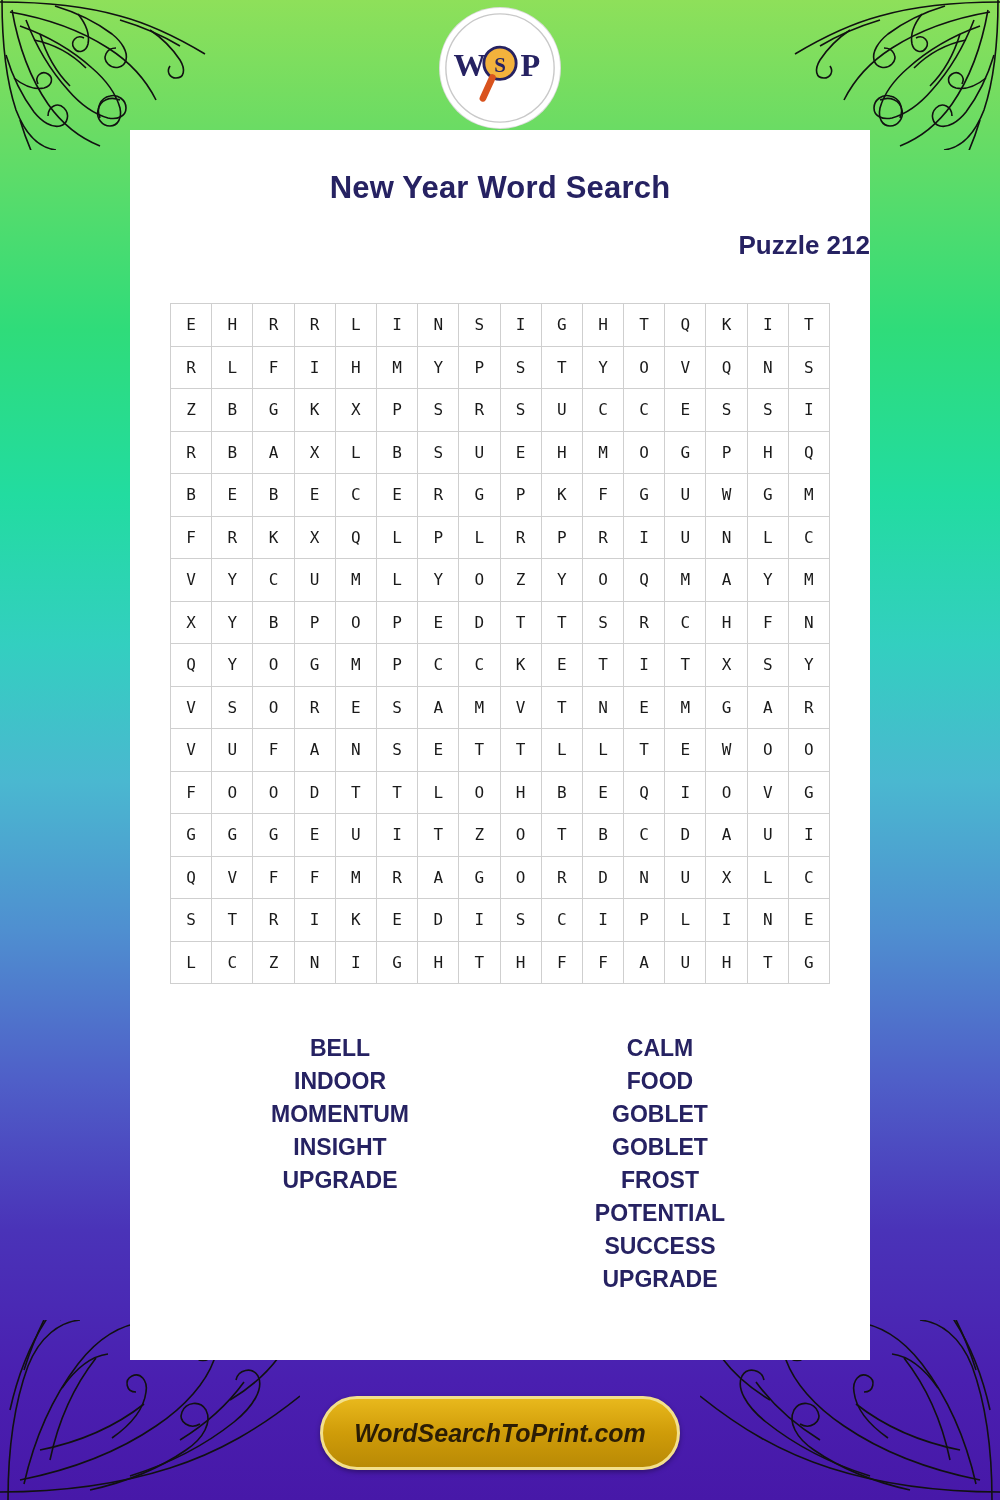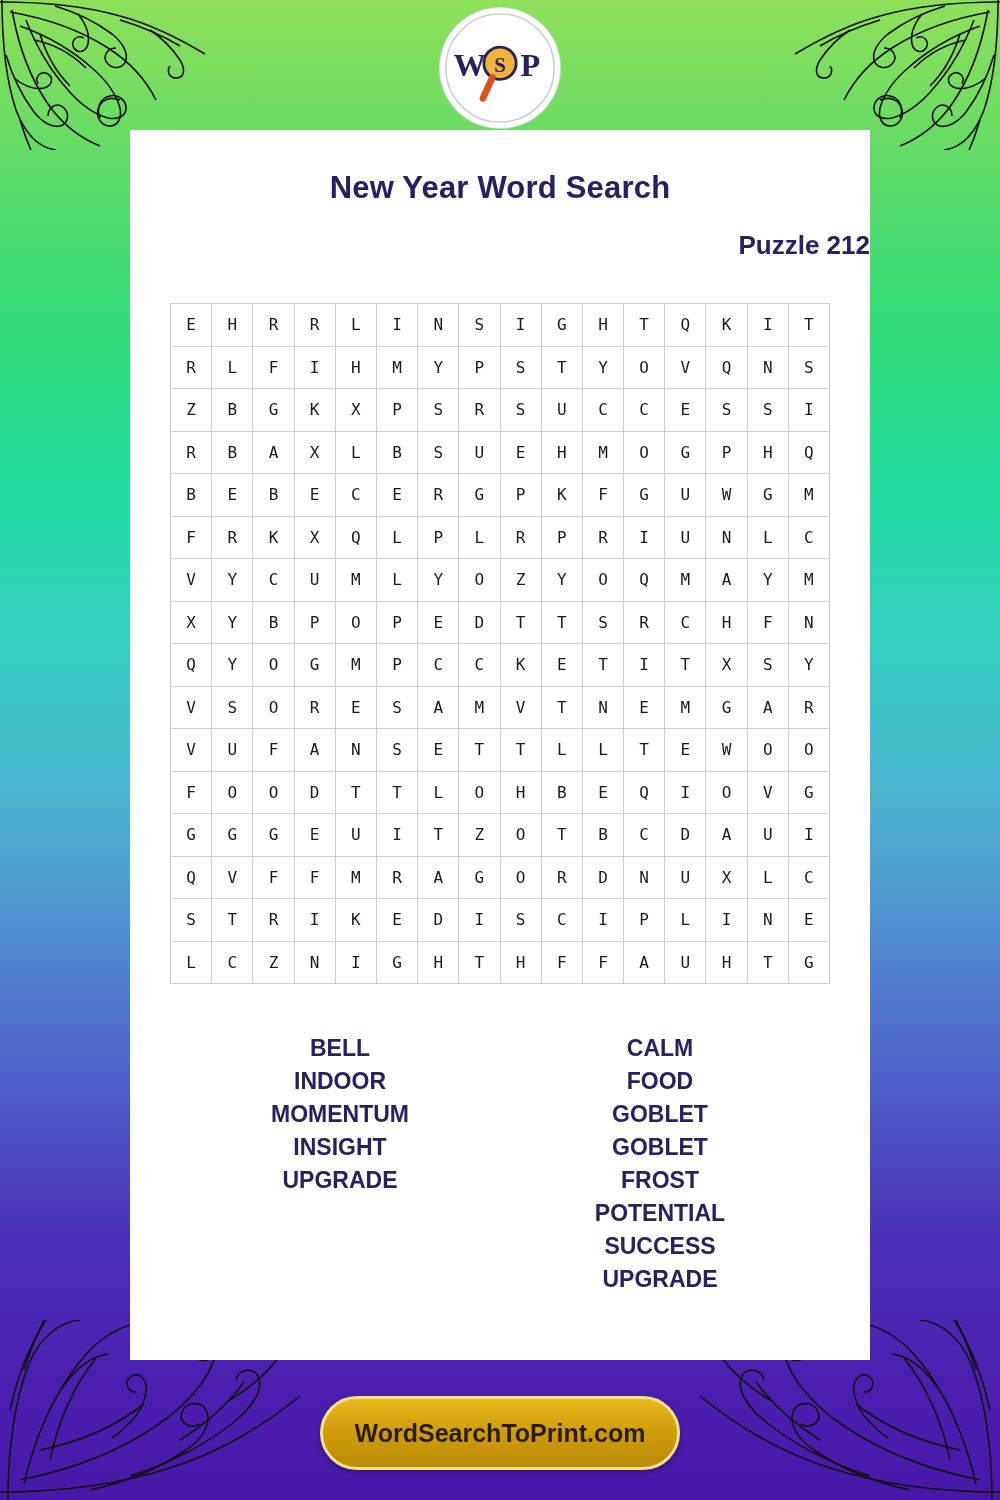--- a/index.html
+++ b/index.html
@@ -122,20 +122,21 @@
     transform: translateX(-50%);
     width: 360px; height: 74px;
     border-radius: 38px;
     background: linear-gradient(180deg, #e8b81c 0%, #cf9c09 50%, #b98a05 100%);
     border: 3px solid #f3e08a;
     box-shadow: 0 2px 5px rgba(0,0,0,.35);
     display: flex;
     align-items: center;
     justify-content: center;
     z-index: 6;
+    font-style: italic;
   }
   .footer-btn span {
     color: #2b1d05;
     font-size: 25px;
     font-weight: bold;
   }
 </style>
 </head>
 <body>
 

